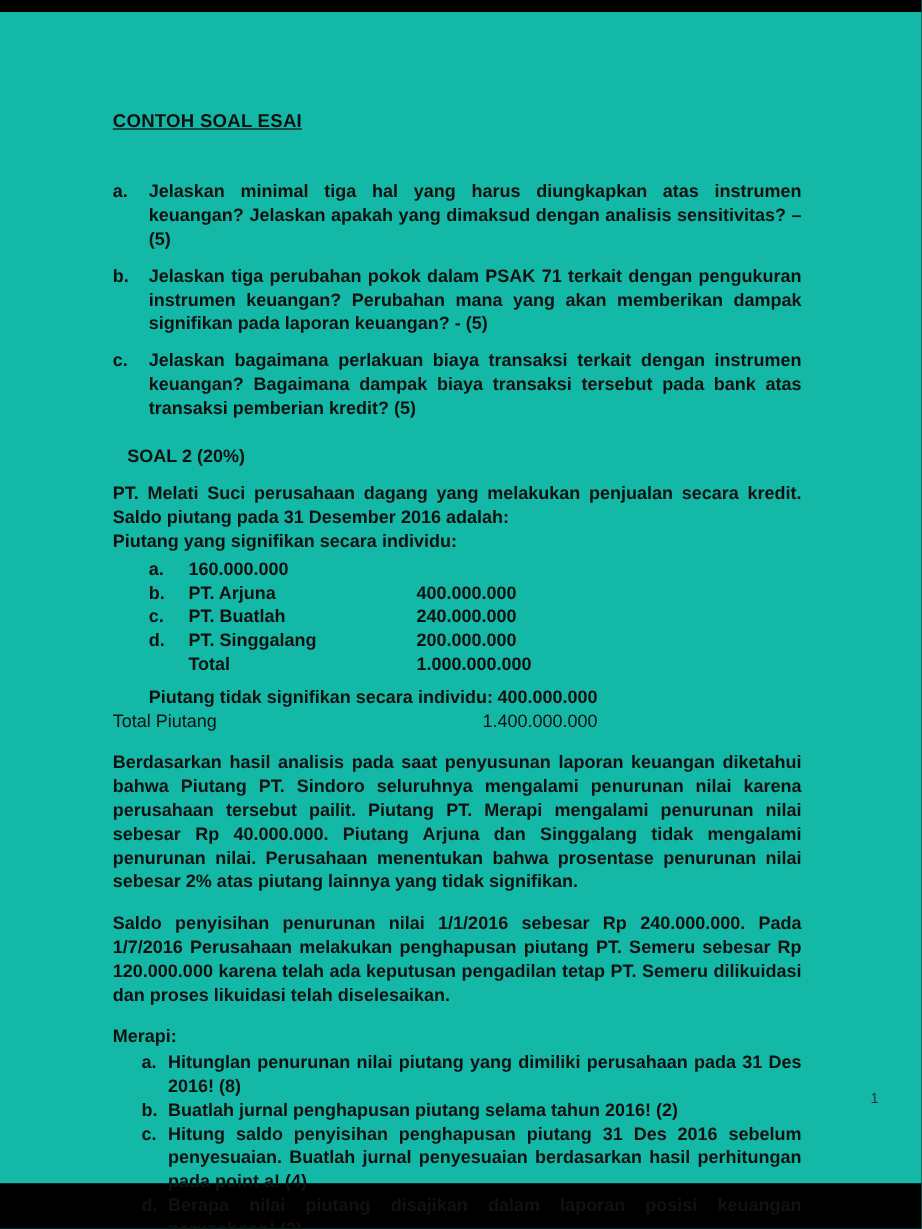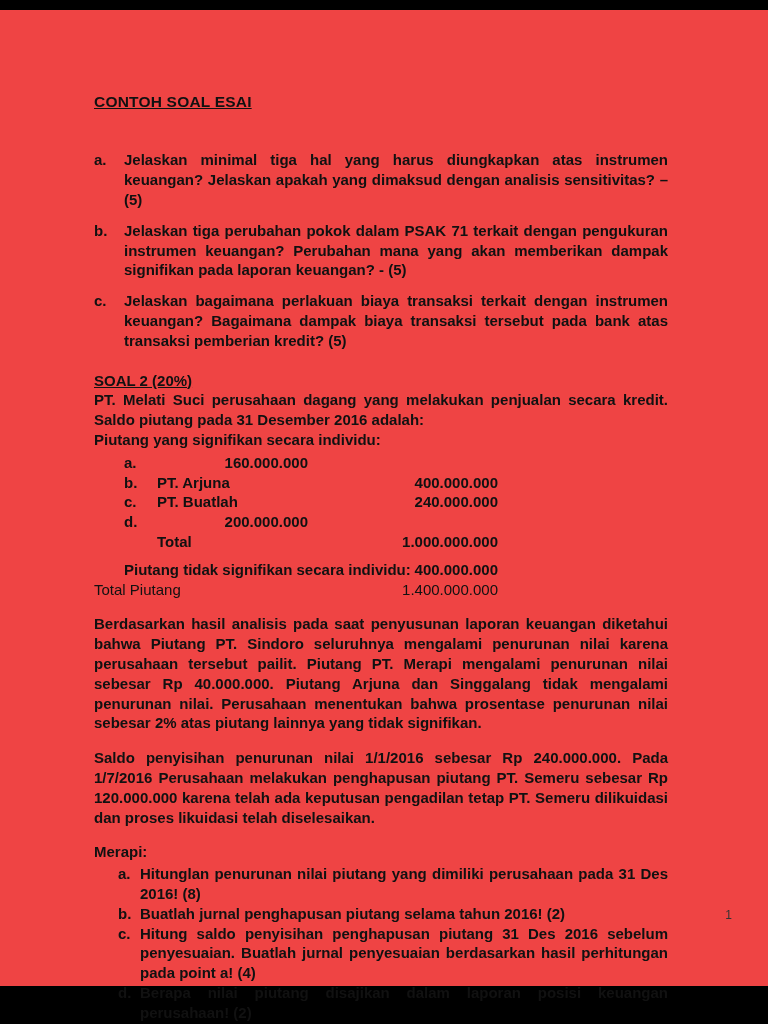--- a/index.html
+++ b/index.html
@@ -3,21 +3,21 @@
 <meta charset="utf-8">
 <style>
   html,body{margin:0;padding:0;}
   body{
     width:768px;height:1024px;background:#000;
     font-family:"Liberation Sans",sans-serif;
     position:relative;overflow:hidden;
   }
   .page{
     position:absolute;top:10px;left:0;
-    width:768px;height:976px;background:#ef4444;
+    width:768px;height:976px;background:#14b8a6;
     box-sizing:border-box;
     padding:82px 100px 0 94px;
     color:#111;
     font-size:15px;line-height:1.32;font-weight:600;
   }
   .doc-title{
     font-weight:700;text-decoration:underline;
     font-size:15.5px;letter-spacing:.2px;
     margin:0 0 38px 0;
   }
@@ -26,21 +26,21 @@
   .list-item .letter{flex:0 0 30px;}
   .list-item .txt{flex:1;text-align:justify;}
   .soal2-block{margin-top:20px;}
   .para{text-align:justify;margin:0;}
   .para.spaced{margin-top:15px;}
   .sub{margin:0;}
   .table{margin-top:3px;}
   .trow{display:flex;padding-left:30px;}
   .trow .letter{flex:0 0 33px;}
   .trow .label{flex:0 0 190px;}
-  .trow .amount{flex:0 0 151px;text-align:right;}
+  .trow .amount{flex:0 0 151px;}
   .trow2{display:flex;padding-left:30px;width:374px;margin-top:0;}
   .trow2 .label{flex:1;}
   .trow2 .amount{text-align:right;}
   .gap-sm{height:8px;}
   .gap-md{height:15px;}
   .bold{font-weight:400;}
   .diminta-list{margin-top:2px;}
   .diminta-item{display:flex;padding-left:24px;}
   .diminta-item .letter{flex:0 0 22px;}
   .diminta-item .txt{flex:1;text-align:justify;}
@@ -66,41 +66,42 @@
       <span class="letter">b.</span>
       <span class="txt">Jelaskan tiga perubahan pokok dalam PSAK 71 terkait dengan pengukuran instrumen keuangan? Perubahan mana yang akan memberikan dampak signifikan pada laporan keuangan? - (5)</span>
     </div>
     <div class="list-item">
       <span class="letter">c.</span>
       <span class="txt">Jelaskan bagaimana perlakuan biaya transaksi terkait dengan instrumen keuangan? Bagaimana dampak biaya transaksi tersebut pada bank atas transaksi pemberian kredit? (5)</span>
     </div>
   </div>
 
   <div class="soal2-block">
-    <div class="heading" style="margin:0;text-decoration:underline;">SOAL 2 (20%)</div>
+    <div class="heading" style="margin:12px;">SOAL 2 (20%)</div>
     <p class="para">PT. Melati Suci perusahaan dagang yang melakukan penjualan secara kredit. Saldo piutang pada 31 Desember 2016 adalah:</p>
     <p class="sub">Piutang yang signifikan secara individu:</p>
 
     <div class="table">
       <div class="trow">
         <span class="letter">a.</span>
         <span class="amount">160.000.000</span>
       </div>
       <div class="trow">
         <span class="letter">b.</span>
         <span class="label">PT. Arjuna</span>
         <span class="amount">400.000.000</span>
       </div>
       <div class="trow">
         <span class="letter">c.</span>
         <span class="label">PT. Buatlah</span>
         <span class="amount">240.000.000</span>
       </div>
       <div class="trow">
         <span class="letter">d.</span>
+        <span class="label">PT. Singgalang</span>
         <span class="amount">200.000.000</span>
       </div>
       <div class="trow">
         <span class="letter"></span>
         <span class="label">Total</span>
         <span class="amount">1.000.000.000</span>
       </div>
 
       <div class="gap-sm"></div>
 

